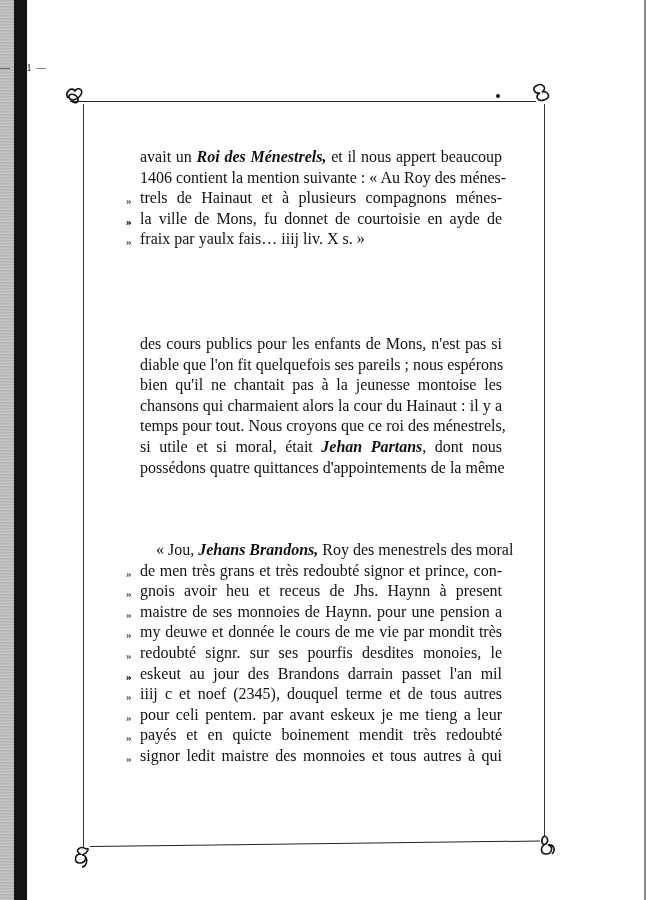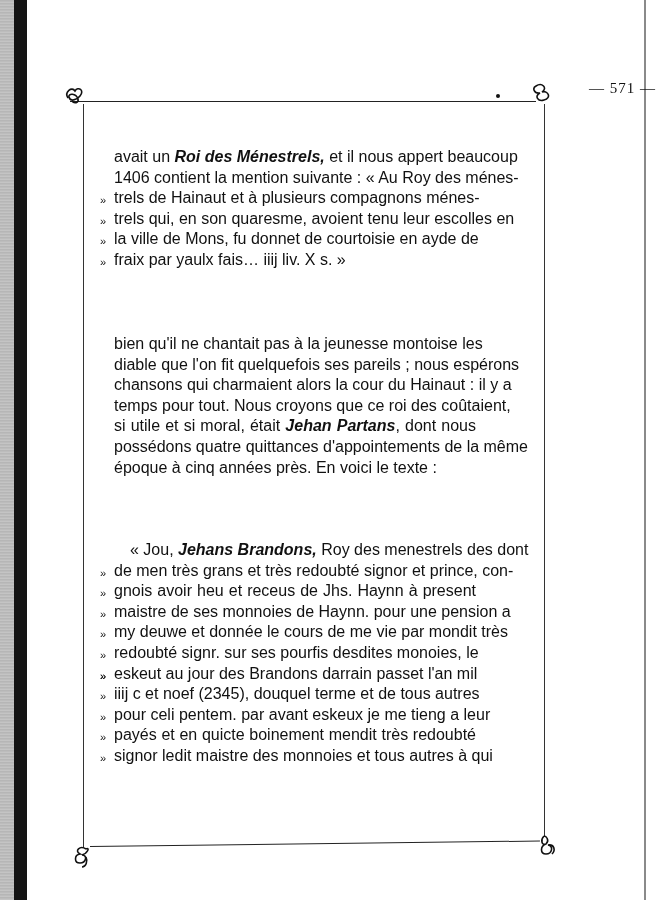--- a/index.html
+++ b/index.html
@@ -15,22 +15,22 @@
   }
   .edge-black {
     position: absolute; left: 14px; top: 0; width: 13px; height: 900px;
     background: #141414;
   }
   .edge-right {
     position: absolute; left: 644px; top: 0; width: 2px; height: 900px;
     background: #8a8a8a;
   }
   .page-number {
-    position: absolute; top: 80px; left: 0; width: 100%;
-    text-align: right; font-size: 15px; letter-spacing: 1px;
+    position: absolute; top: 62px; left: 0; width: 100%;
+    text-align: left; font-size: 10px; letter-spacing: 1px;
     font-family: "Liberation Serif", serif;
   }
   .frame-top {
     position: absolute; left: 70px; top: 101px; width: 466px; height: 0;
     border-top: 1.6px solid #222;
   }
   .frame-bottom {
     position: absolute; left: 90px; top: 846px; width: 450px; height: 0;
     border-top: 1.6px solid #222; transform: rotate(-0.7deg); transform-origin: left;
   }
@@ -44,22 +44,22 @@
   }
   .ornament {
     position: absolute; font-size: 26px; line-height: 26px;
     font-family: "DejaVu Serif", serif; font-style: italic; color: #111;
   }
   .dot {
     position: absolute; left: 496px; top: 94px; width: 4px; height: 4px;
     border-radius: 50%; background: #111;
   }
   .text-block {
-    position: absolute; left: 114px; width: 362px;
-    font-family: Liberation Sans, sans-serif;
+    position: absolute; left: 140px; width: 362px;
+    font-family: Liberation Serif, serif;
     font-size: 16px; line-height: 20.6px; text-align: justify;
   }
   .line { display: block; white-space: nowrap; text-align-last: justify; position: relative; }
   .line.last { text-align-last: left; }
   .qm {
     position: absolute; left: -14px; font-size: 11px; top: 2px;
   }
   .indent { padding-left: 16px; }
   .ital { font-style: italic; font-weight: bold; }
 </style>
@@ -96,37 +96,37 @@
 <span class="ornament" style="left:536px; top:834px;">
   <svg width="22" height="24" viewBox="0 0 22 24">
       <path d="M8 2 C4 6 6 12 10 10 C14 6 10 2 8 2 M10 10 C4 12 4 20 10 20 C16 20 18 12 12 11 C18 10 20 16 16 20" fill="none" stroke="#111" stroke-width="1.6"></path>
     </svg>
 </span>
 
 <div class="text-block" style="top:147px;">
   <span class="line"><span>avait un </span><span class="ital">Roi des Ménestrels,</span><span> et il nous appert beaucoup</span></span>
   <span class="line">1406 contient la mention suivante : « Au Roy des ménes-</span>
   <span class="line"><span class="qm">»</span><span>trels de Hainaut et à plusieurs compagnons ménes-</span></span>
-  <span class="line"><span class="qm">»</span><span>trels qui, en son quaresme, avoient tenu leur escolles en</span></span>
+  <span class="line"><span class="qm">»</span></span>
   <span class="line"><span class="qm">»</span><span>la ville de Mons, fu donnet de courtoisie en ayde de</span></span>
   <span class="line last"><span class="qm">»</span><span>fraix par yaulx fais… iiij liv. X s. »</span></span>
 </div>
 
 <div class="text-block" style="top:334px;">
+  <span class="line">des cours publics pour les enfants de Mons, n'est pas si</span>
+  <span class="line">diable que l'on fit quelquefois ses pareils ; nous espérons</span>
   <span class="line">bien qu'il ne chantait pas à la jeunesse montoise les</span>
-  <span class="line">diable que l'on fit quelquefois ses pareils ; nous espérons</span>
   <span class="line">chansons qui charmaient alors la cour du Hainaut : il y a</span>
-  <span class="line">temps pour tout. Nous croyons que ce roi des coûtaient,</span>
+  <span class="line">temps pour tout. Nous croyons que ce roi des ménestrels,</span>
   <span class="line"><span>si utile et si moral, était </span><span class="ital">Jehan Partans</span><span>, dont nous</span></span>
   <span class="line">possédons quatre quittances d'appointements de la même</span>
-  <span class="line last">époque à cinq années près. En voici le texte :</span>
 </div>
 
 <div class="text-block" style="top:540px;">
-  <span class="line indent"><span>« Jou, </span><span class="ital">Jehans Brandons,</span><span> Roy des menestrels des dont</span></span>
+  <span class="line indent"><span>« Jou, </span><span class="ital">Jehans Brandons,</span><span> Roy des menestrels des moral</span></span>
   <span class="line"><span class="qm">»</span><span>de men très grans et très redoubté signor et prince, con-</span></span>
   <span class="line"><span class="qm">»</span><span>gnois avoir heu et receus de Jhs. Haynn à present</span></span>
   <span class="line"><span class="qm">»</span><span>maistre de ses monnoies de Haynn. pour une pension a</span></span>
   <span class="line"><span class="qm">»</span><span>my deuwe et donnée le cours de me vie par mondit très</span></span>
   <span class="line"><span class="qm">»</span><span>redoubté signr. sur ses pourfis desdites monoies, le</span></span>
   <span class="line"><span class="qm">»</span></span>
   <span class="line"><span class="qm">»</span><span>eskeut au jour des Brandons darrain passet l'an mil</span></span>
   <span class="line"><span class="qm">»</span><span>iiij c et noef (2345), douquel terme et de tous autres</span></span>
   <span class="line"><span class="qm">»</span><span>pour celi pentem. par avant eskeux je me tieng a leur</span></span>
   <span class="line"><span class="qm">»</span><span>payés et en quicte boinement mendit très redoubté</span></span>

